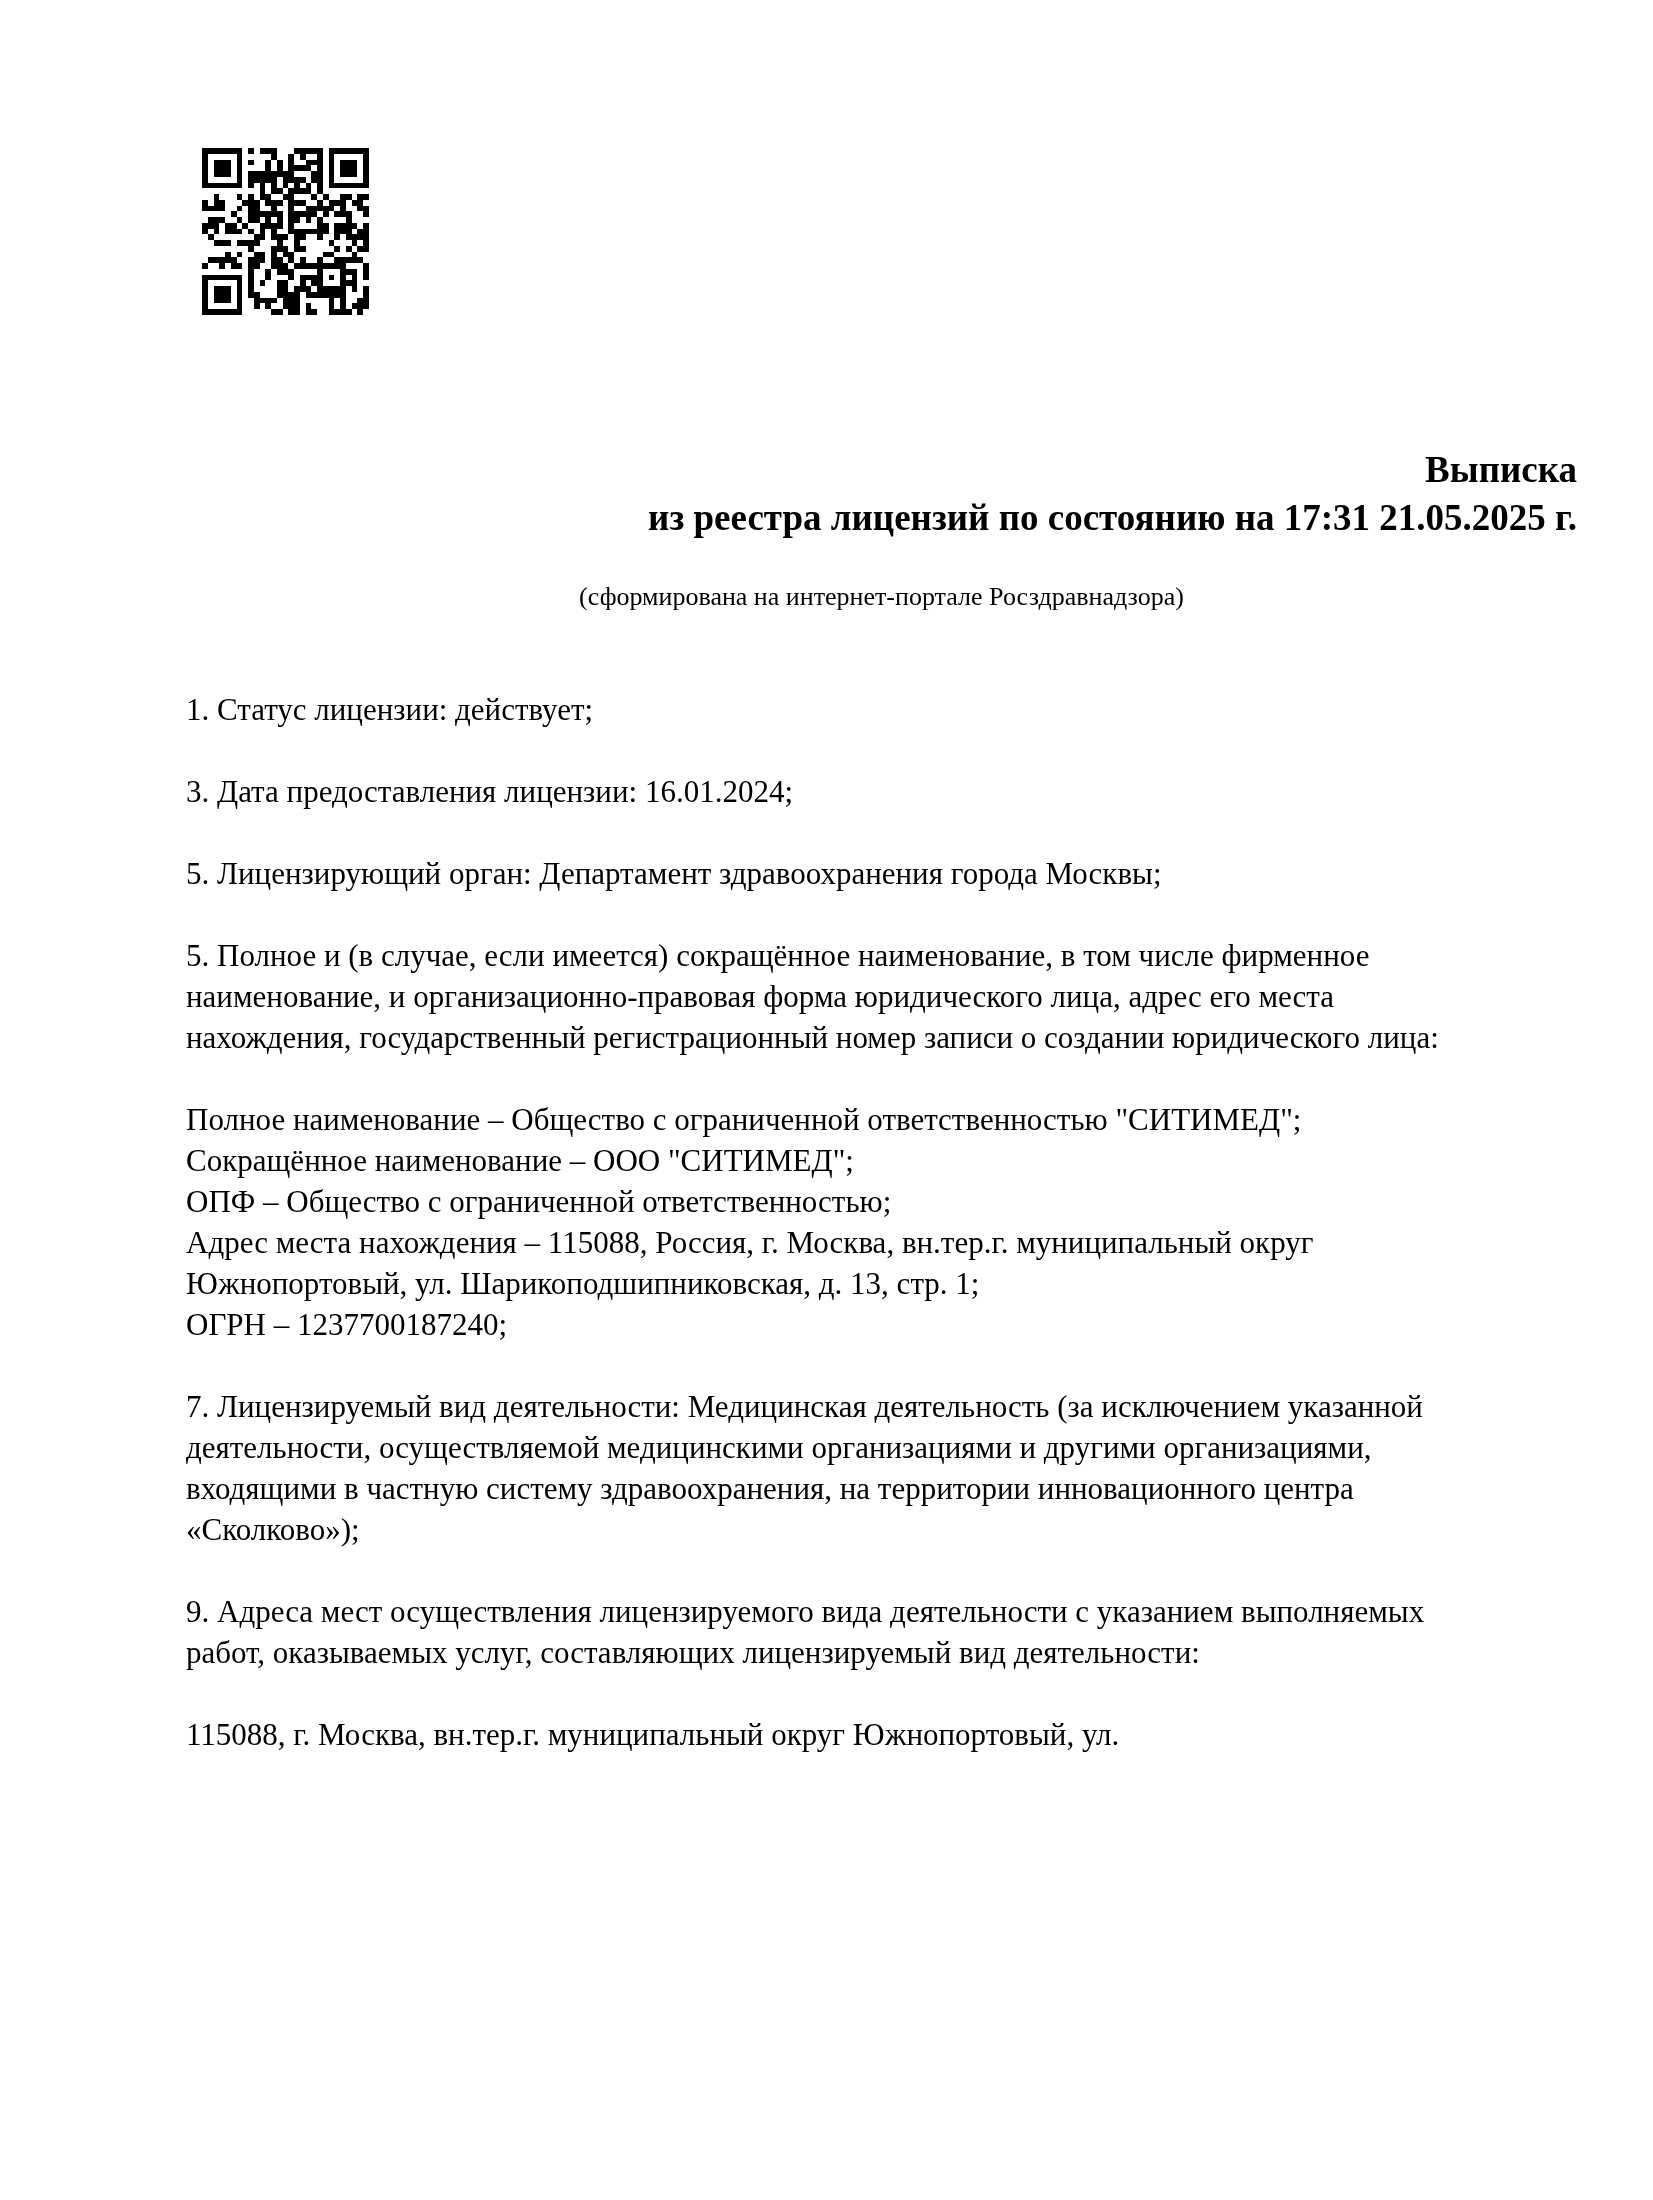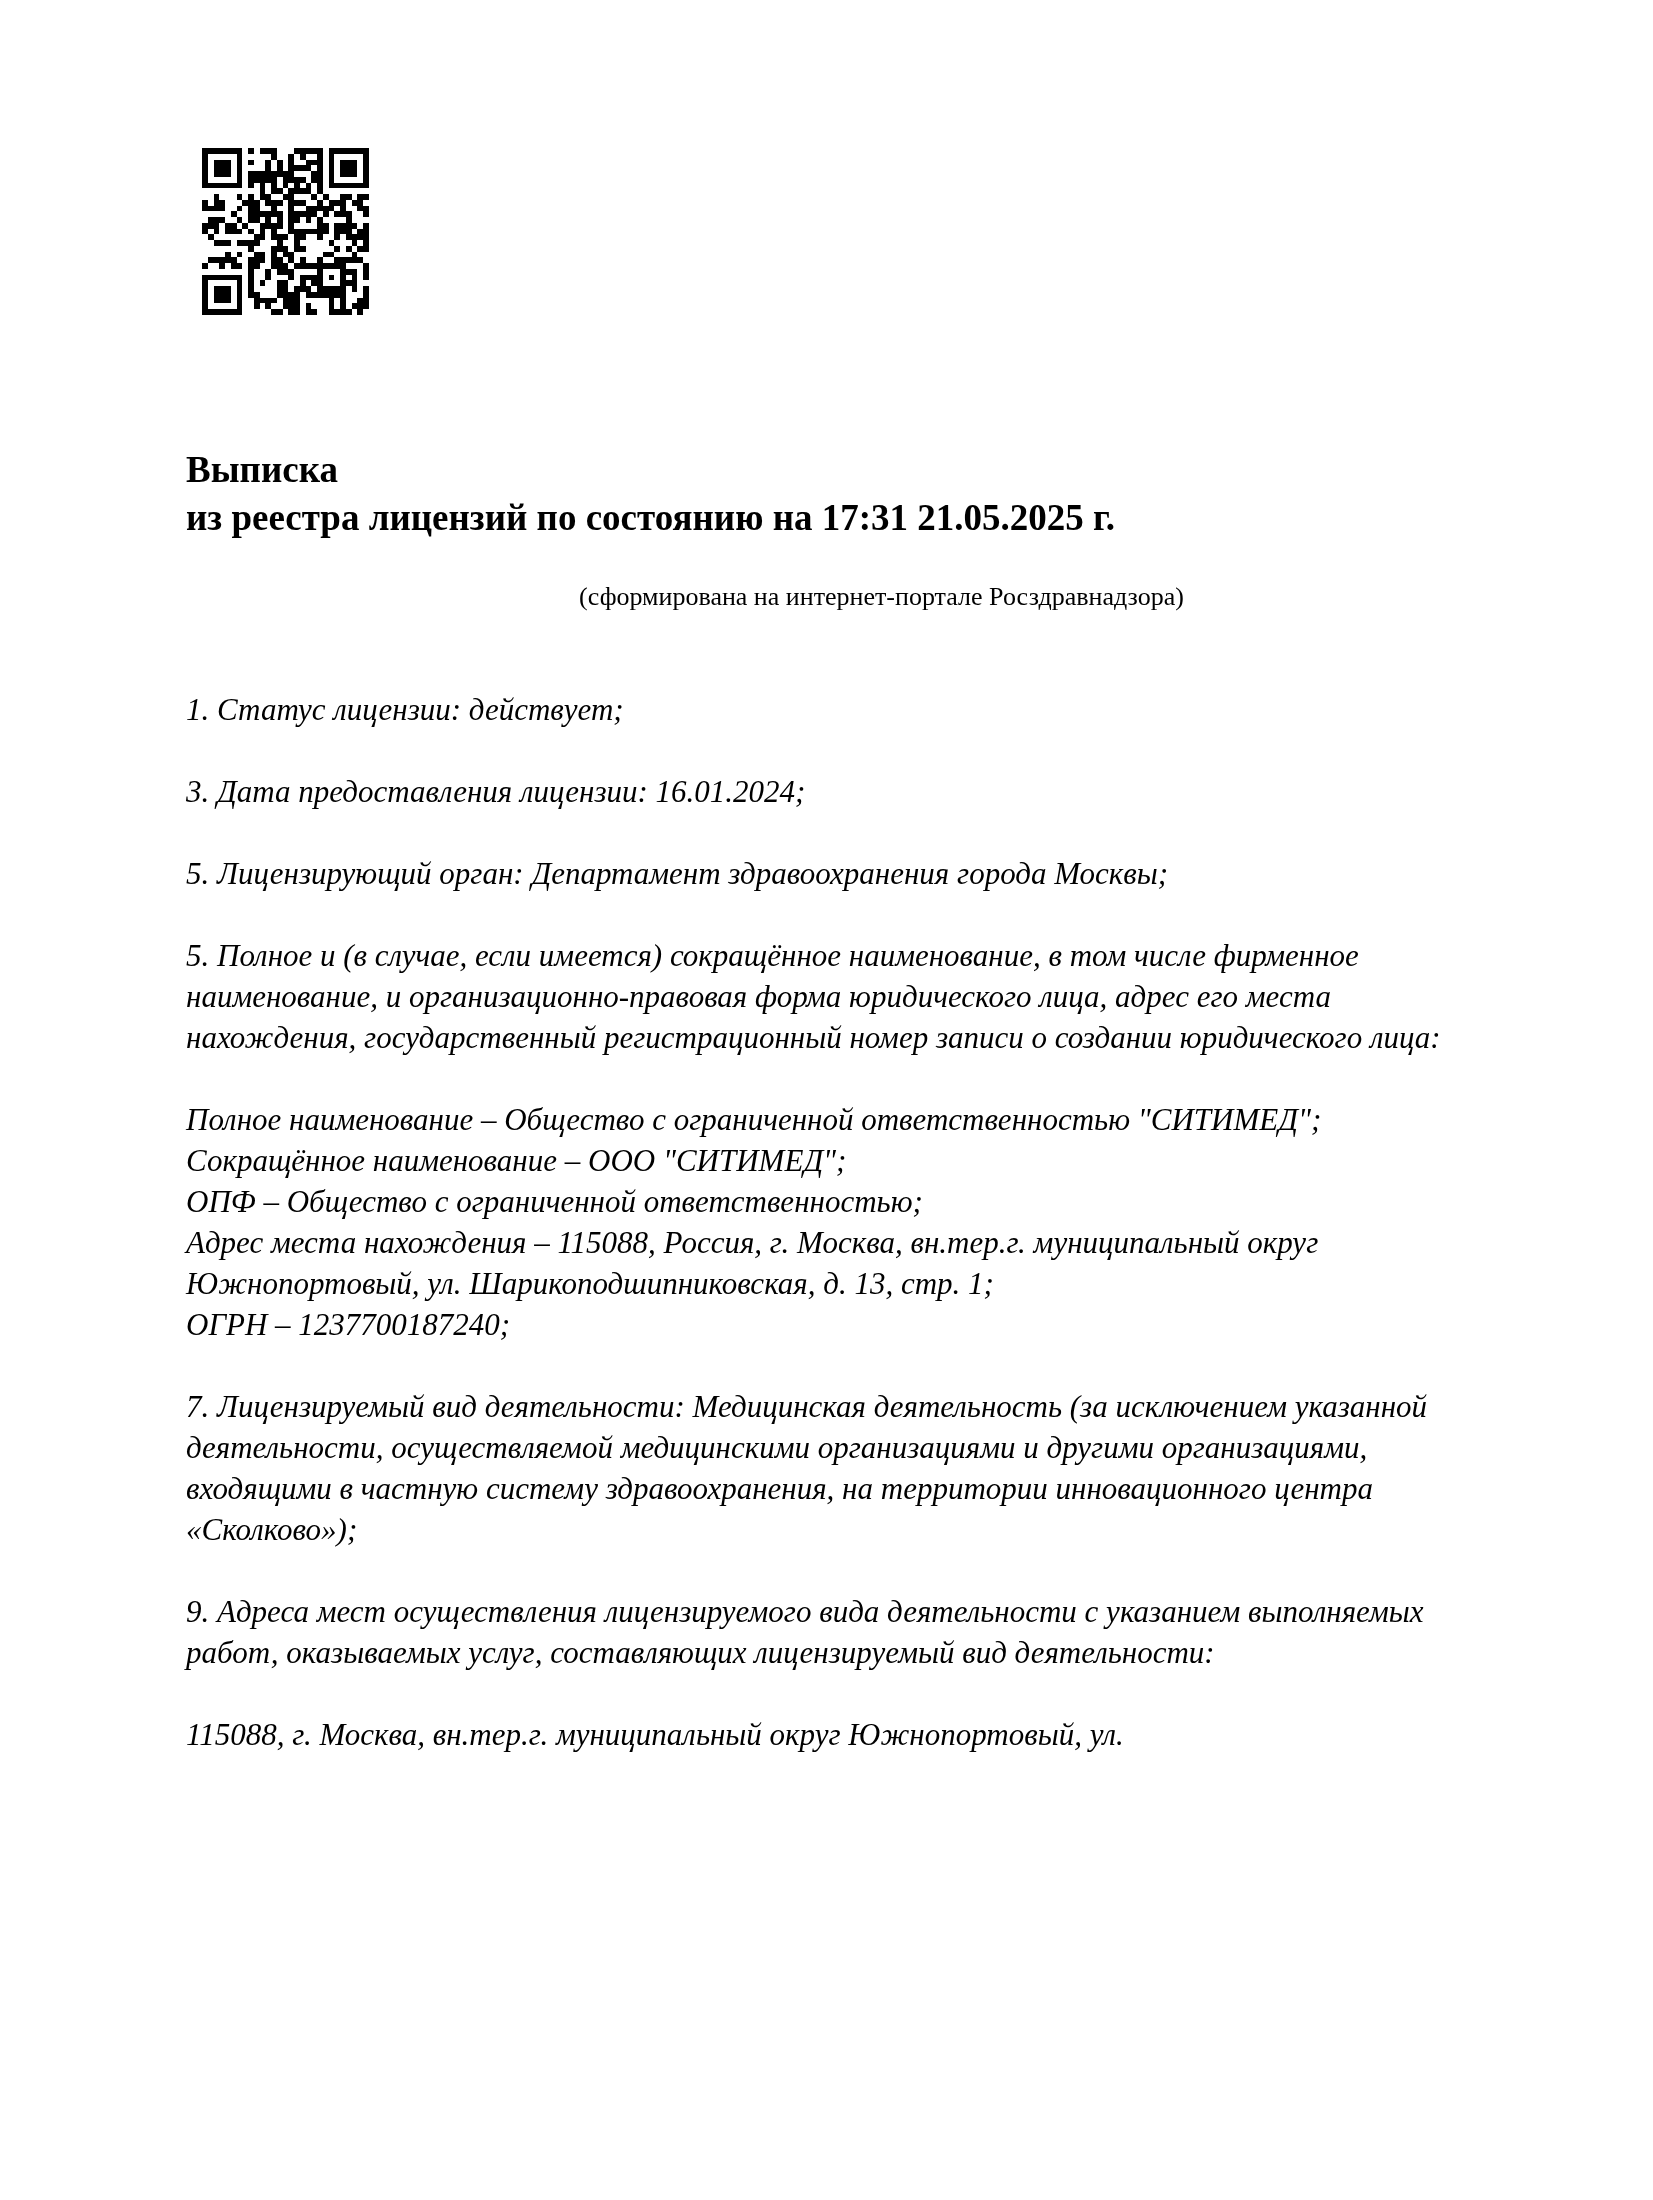--- a/index.html
+++ b/index.html
@@ -17,21 +17,21 @@
     left: 202px;
     top: 148px;
     width: 167px;
     height: 167px;
   }
   .title-block {
     position: absolute;
     left: 186px;
     top: 446px;
     width: 1391px;
-    text-align: left;
+    text-align: right;
     font-weight: bold;
     font-size: 37px;
     line-height: 48px;
   }
   .subtitle {
     position: absolute;
     left: 186px;
     top: 581px;
     width: 1391px;
     text-align: center;
@@ -39,21 +39,20 @@
     line-height: 32px;
     font-weight: normal;
   }
   .body-text {
     position: absolute;
     left: 186px;
     top: 689px;
     width: 1365px;
     font-size: 31px;
     line-height: 41px;
-    font-style: italic;
   }
   .para {
     white-space: pre-line;
     margin: 0 0 41px 0;
   }
 </style>
 </head>
 <body>
 
 <div class="page">

